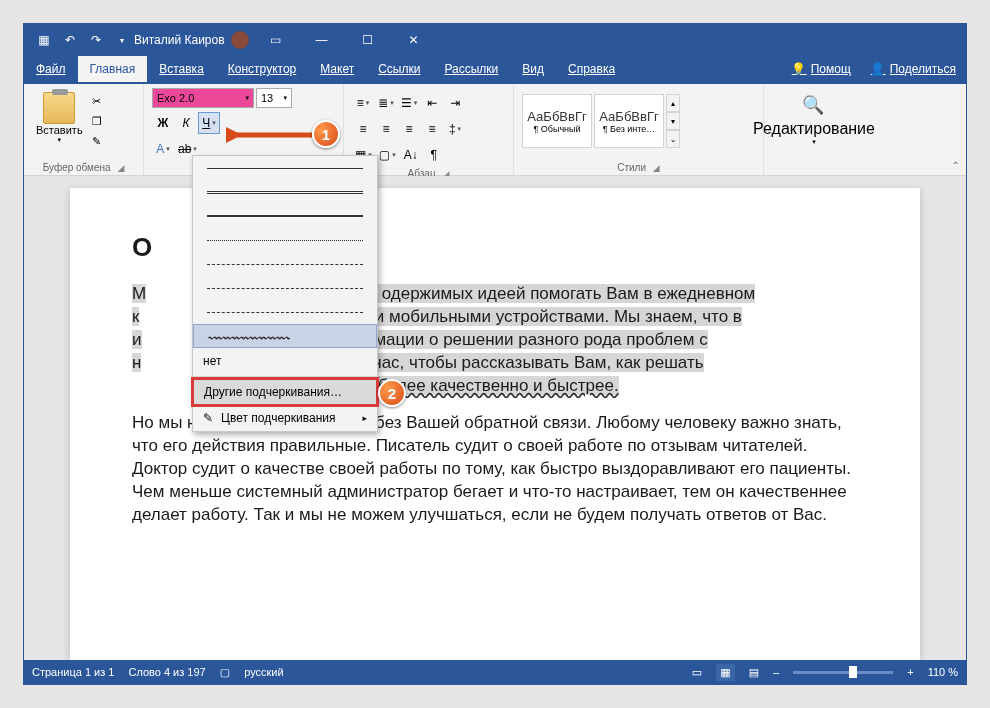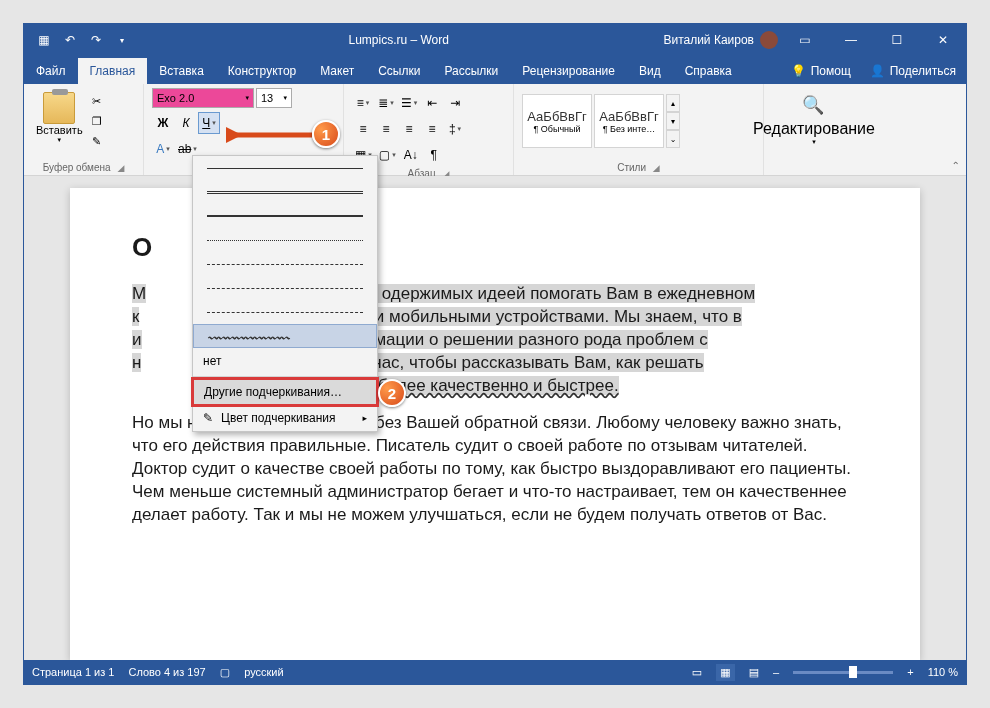--- a/index.html
+++ b/index.html
@@ -5,21 +5,21 @@
 * { margin:0; padding:0; box-sizing:border-box; font-family:"Segoe UI",Arial,sans-serif; }
 body { width:990px; height:708px; background:#e6e6e6; overflow:hidden; position:relative; }
 .win { width:944px; height:662px; margin:23px; background:#fff; border:1px solid #2b579a; display:flex; flex-direction:column; position:relative; }
 .titlebar { height:32px; background:#2b579a; color:#fff; display:flex; align-items:center; font-size:12px; }
 .titlebar .quick { display:flex; align-items:center; gap:2px; padding-left:8px; }
 .titlebar .quick span { width:24px; height:24px; display:flex; align-items:center; justify-content:center; cursor:pointer; }
 .titlebar .title { flex:1; text-align:center; }
 .titlebar .user { display:flex; align-items:center; gap:6px; padding-right:4px; }
 .titlebar .avatar { width:18px; height:18px; border-radius:50%; background:#8a4a3a; }
 .winbtn { width:46px; height:32px; display:flex; align-items:center; justify-content:center; cursor:pointer; }
-.tabs { height:28px; background:#2b579a; color:#fff; display:flex; align-items:flex-end; font-size:12px; }
+.tabs { height:28px; background:#2b579a; color:#fff; display:flex; align-items:flex-start; font-size:12px;text-decoration:underline; }
 .tabs .tab { padding:6px 12px; cursor:pointer; }
 .tabs .tab.active { background:#f3f3f3; color:#2b579a; }
 .tabs .spacer { flex:1; }
 .tabs .rtab { padding:6px 10px; display:flex; align-items:center; gap:4px; }
 .ribbon { height:92px; background:#f3f3f3; border-bottom:1px solid #d4d4d4; display:flex; position:relative; }
 .rgroup { border-right:1px solid #e1e1e1; padding:4px 8px 2px; display:flex; flex-direction:column; justify-content:space-between; }
 .rgroup .label { font-size:10px; color:#666; text-align:center; padding-top:2px; }
 .paste-big { display:flex; flex-direction:column; align-items:center; justify-content:flex-start; padding:4px; cursor:pointer; }
 .paste-icon { width:32px; height:32px; background:linear-gradient(#f7d88a,#e6b85a); border:1px solid #c99b3a; border-radius:2px; position:relative; }
 .paste-icon:before { content:""; position:absolute; top:-4px; left:8px; width:16px; height:6px; background:#999; border-radius:2px; }
@@ -67,40 +67,38 @@
 
 <div class="win">
 
   <div class="titlebar">
     <div class="quick">
       <span>▦</span>
       <span>↶</span>
       <span>↷</span>
       <span style="font-size:8px;">▾</span>
     </div>
-    <div class="title">Lumpics.ru  –  Word</div>
     <div class="user">
       <span>Виталий Каиров</span>
       <span class="avatar"></span>
     </div>
     <div class="winbtn">▭</div>
     <div class="winbtn">—</div>
     <div class="winbtn">☐</div>
     <div class="winbtn">✕</div>
   </div>
 
   <div class="tabs">
     <div class="tab">Файл</div>
     <div class="tab active">Главная</div>
     <div class="tab">Вставка</div>
     <div class="tab">Конструктор</div>
     <div class="tab">Макет</div>
     <div class="tab">Ссылки</div>
     <div class="tab">Рассылки</div>
-    <div class="tab">Рецензирование</div>
     <div class="tab">Вид</div>
     <div class="tab">Справка</div>
     <div class="spacer"></div>
     <div class="rtab">💡 <span>Помощ</span></div>
     <div class="rtab">👤 <span>Поделиться</span></div>
   </div>
 
   <div class="ribbon">
     <div class="rgroup" style="width:120px;">
       <div style="display:flex;">

